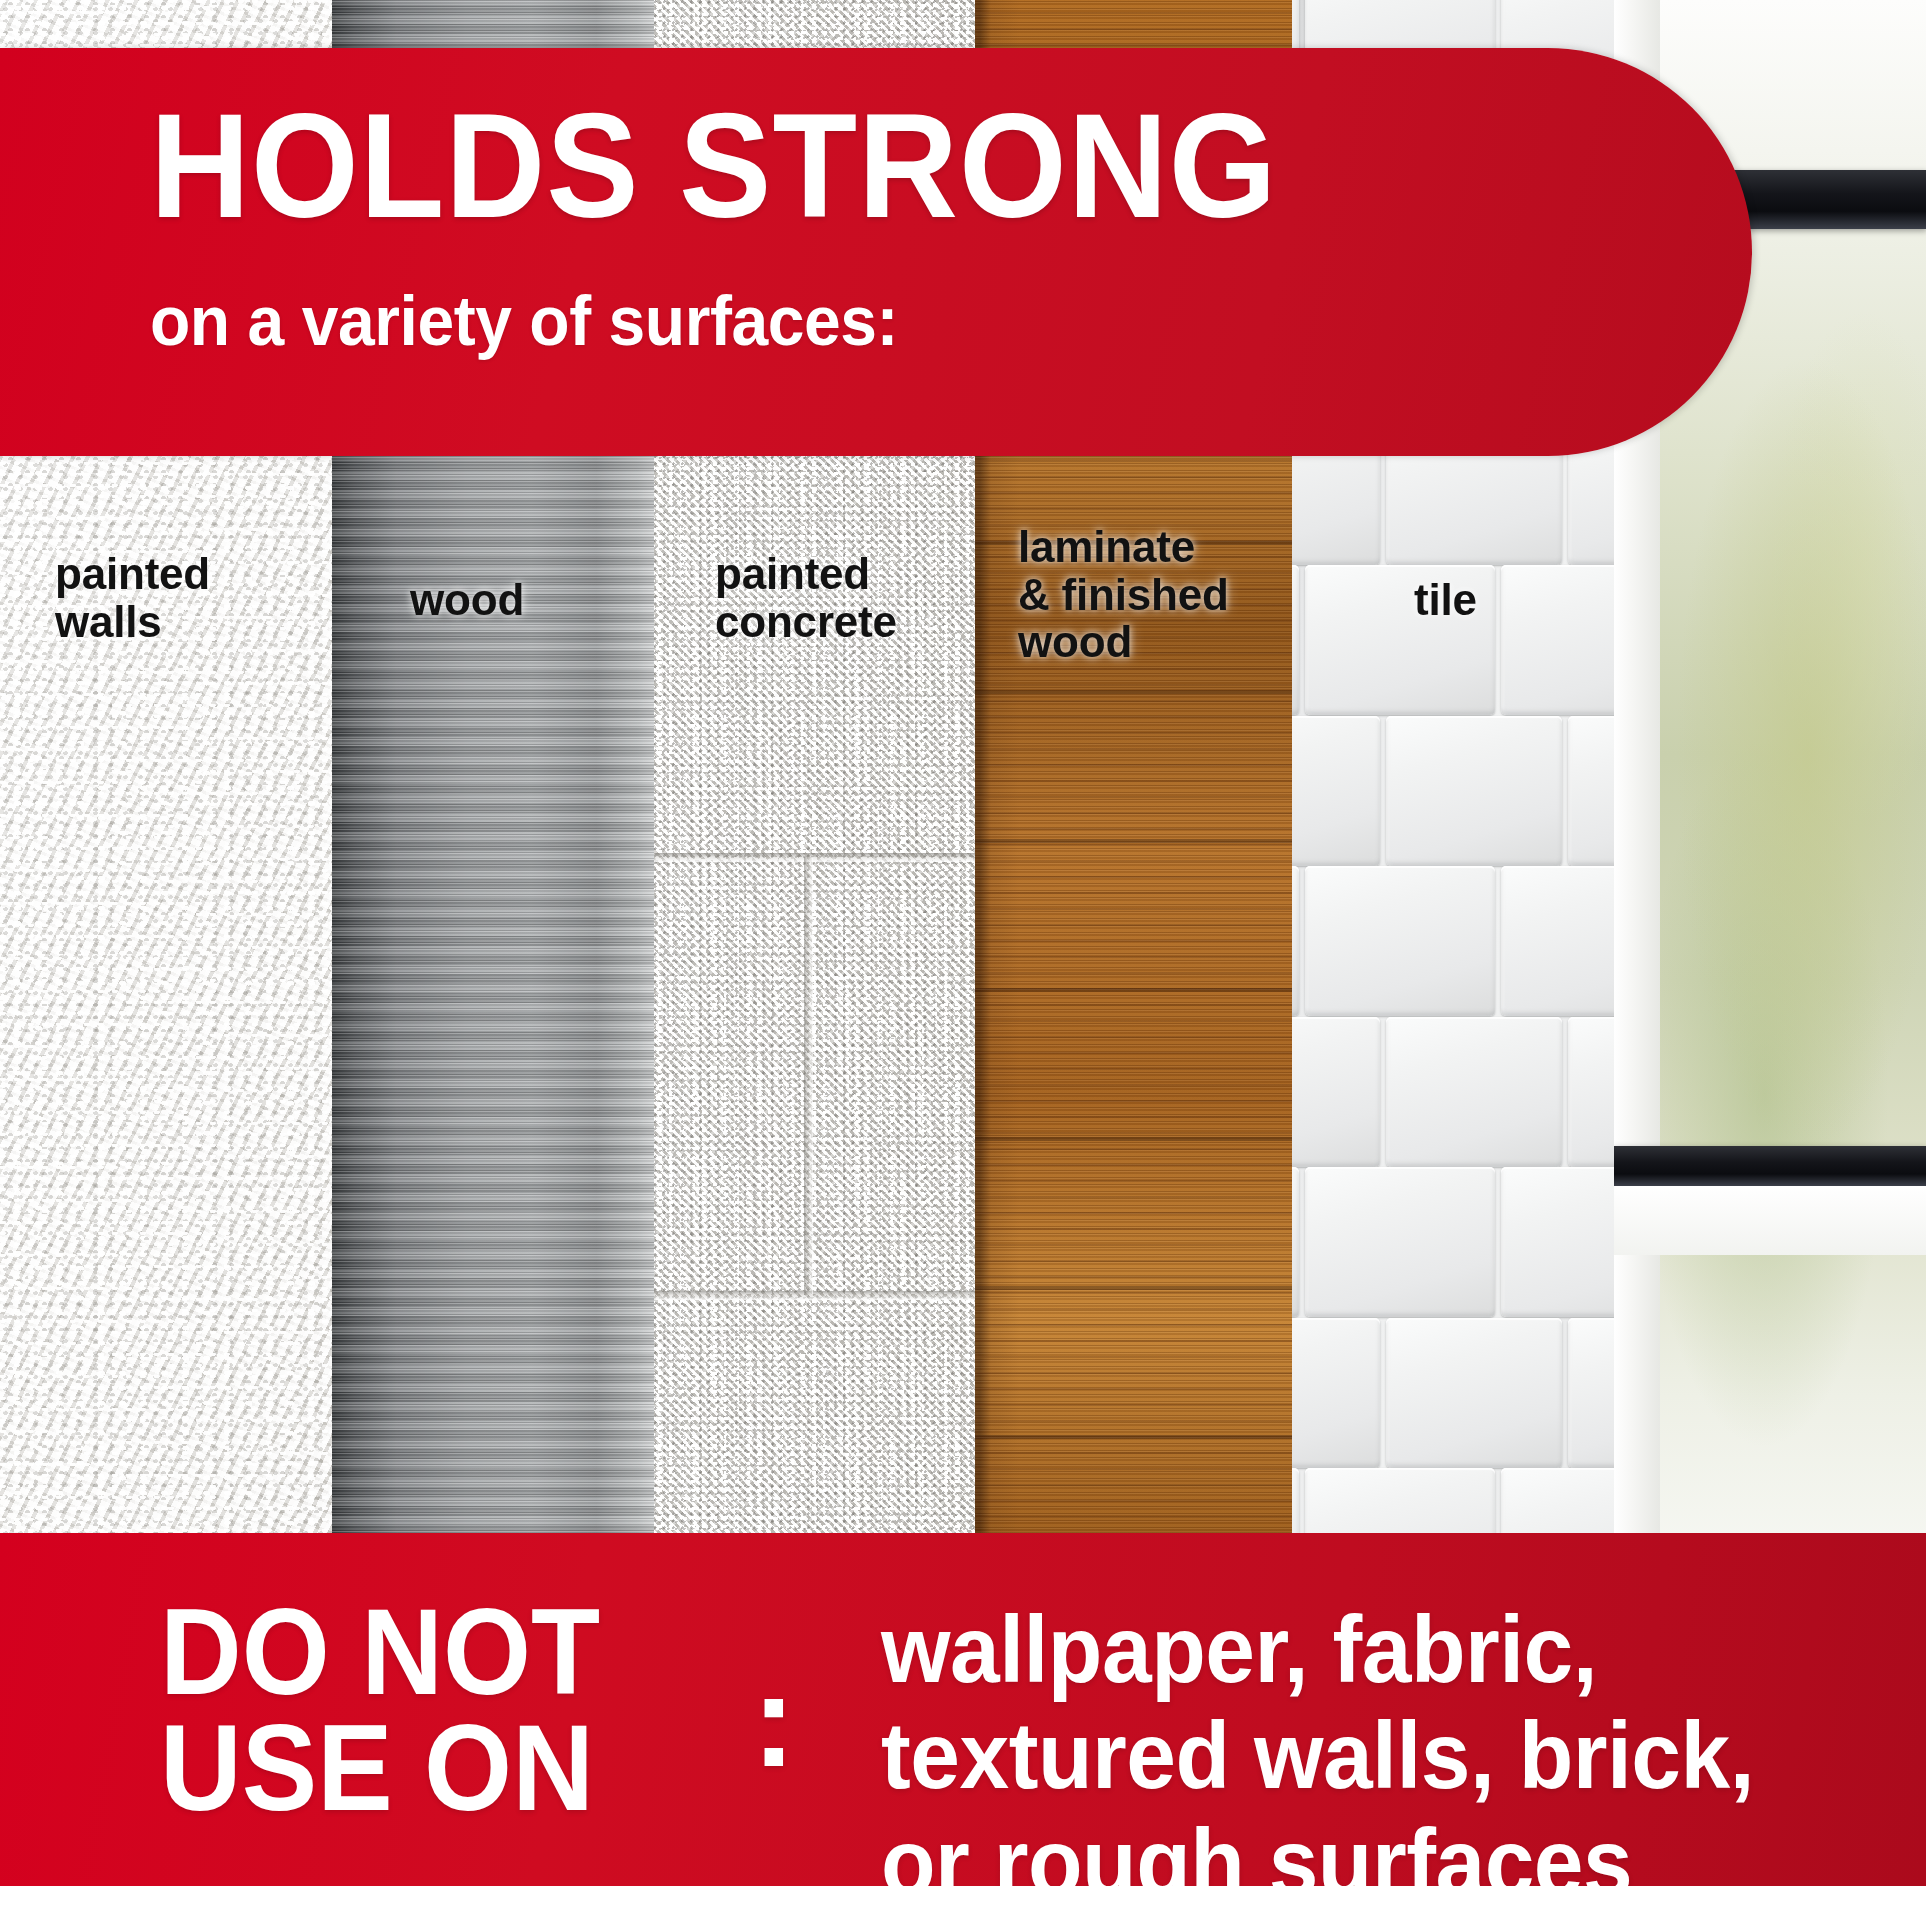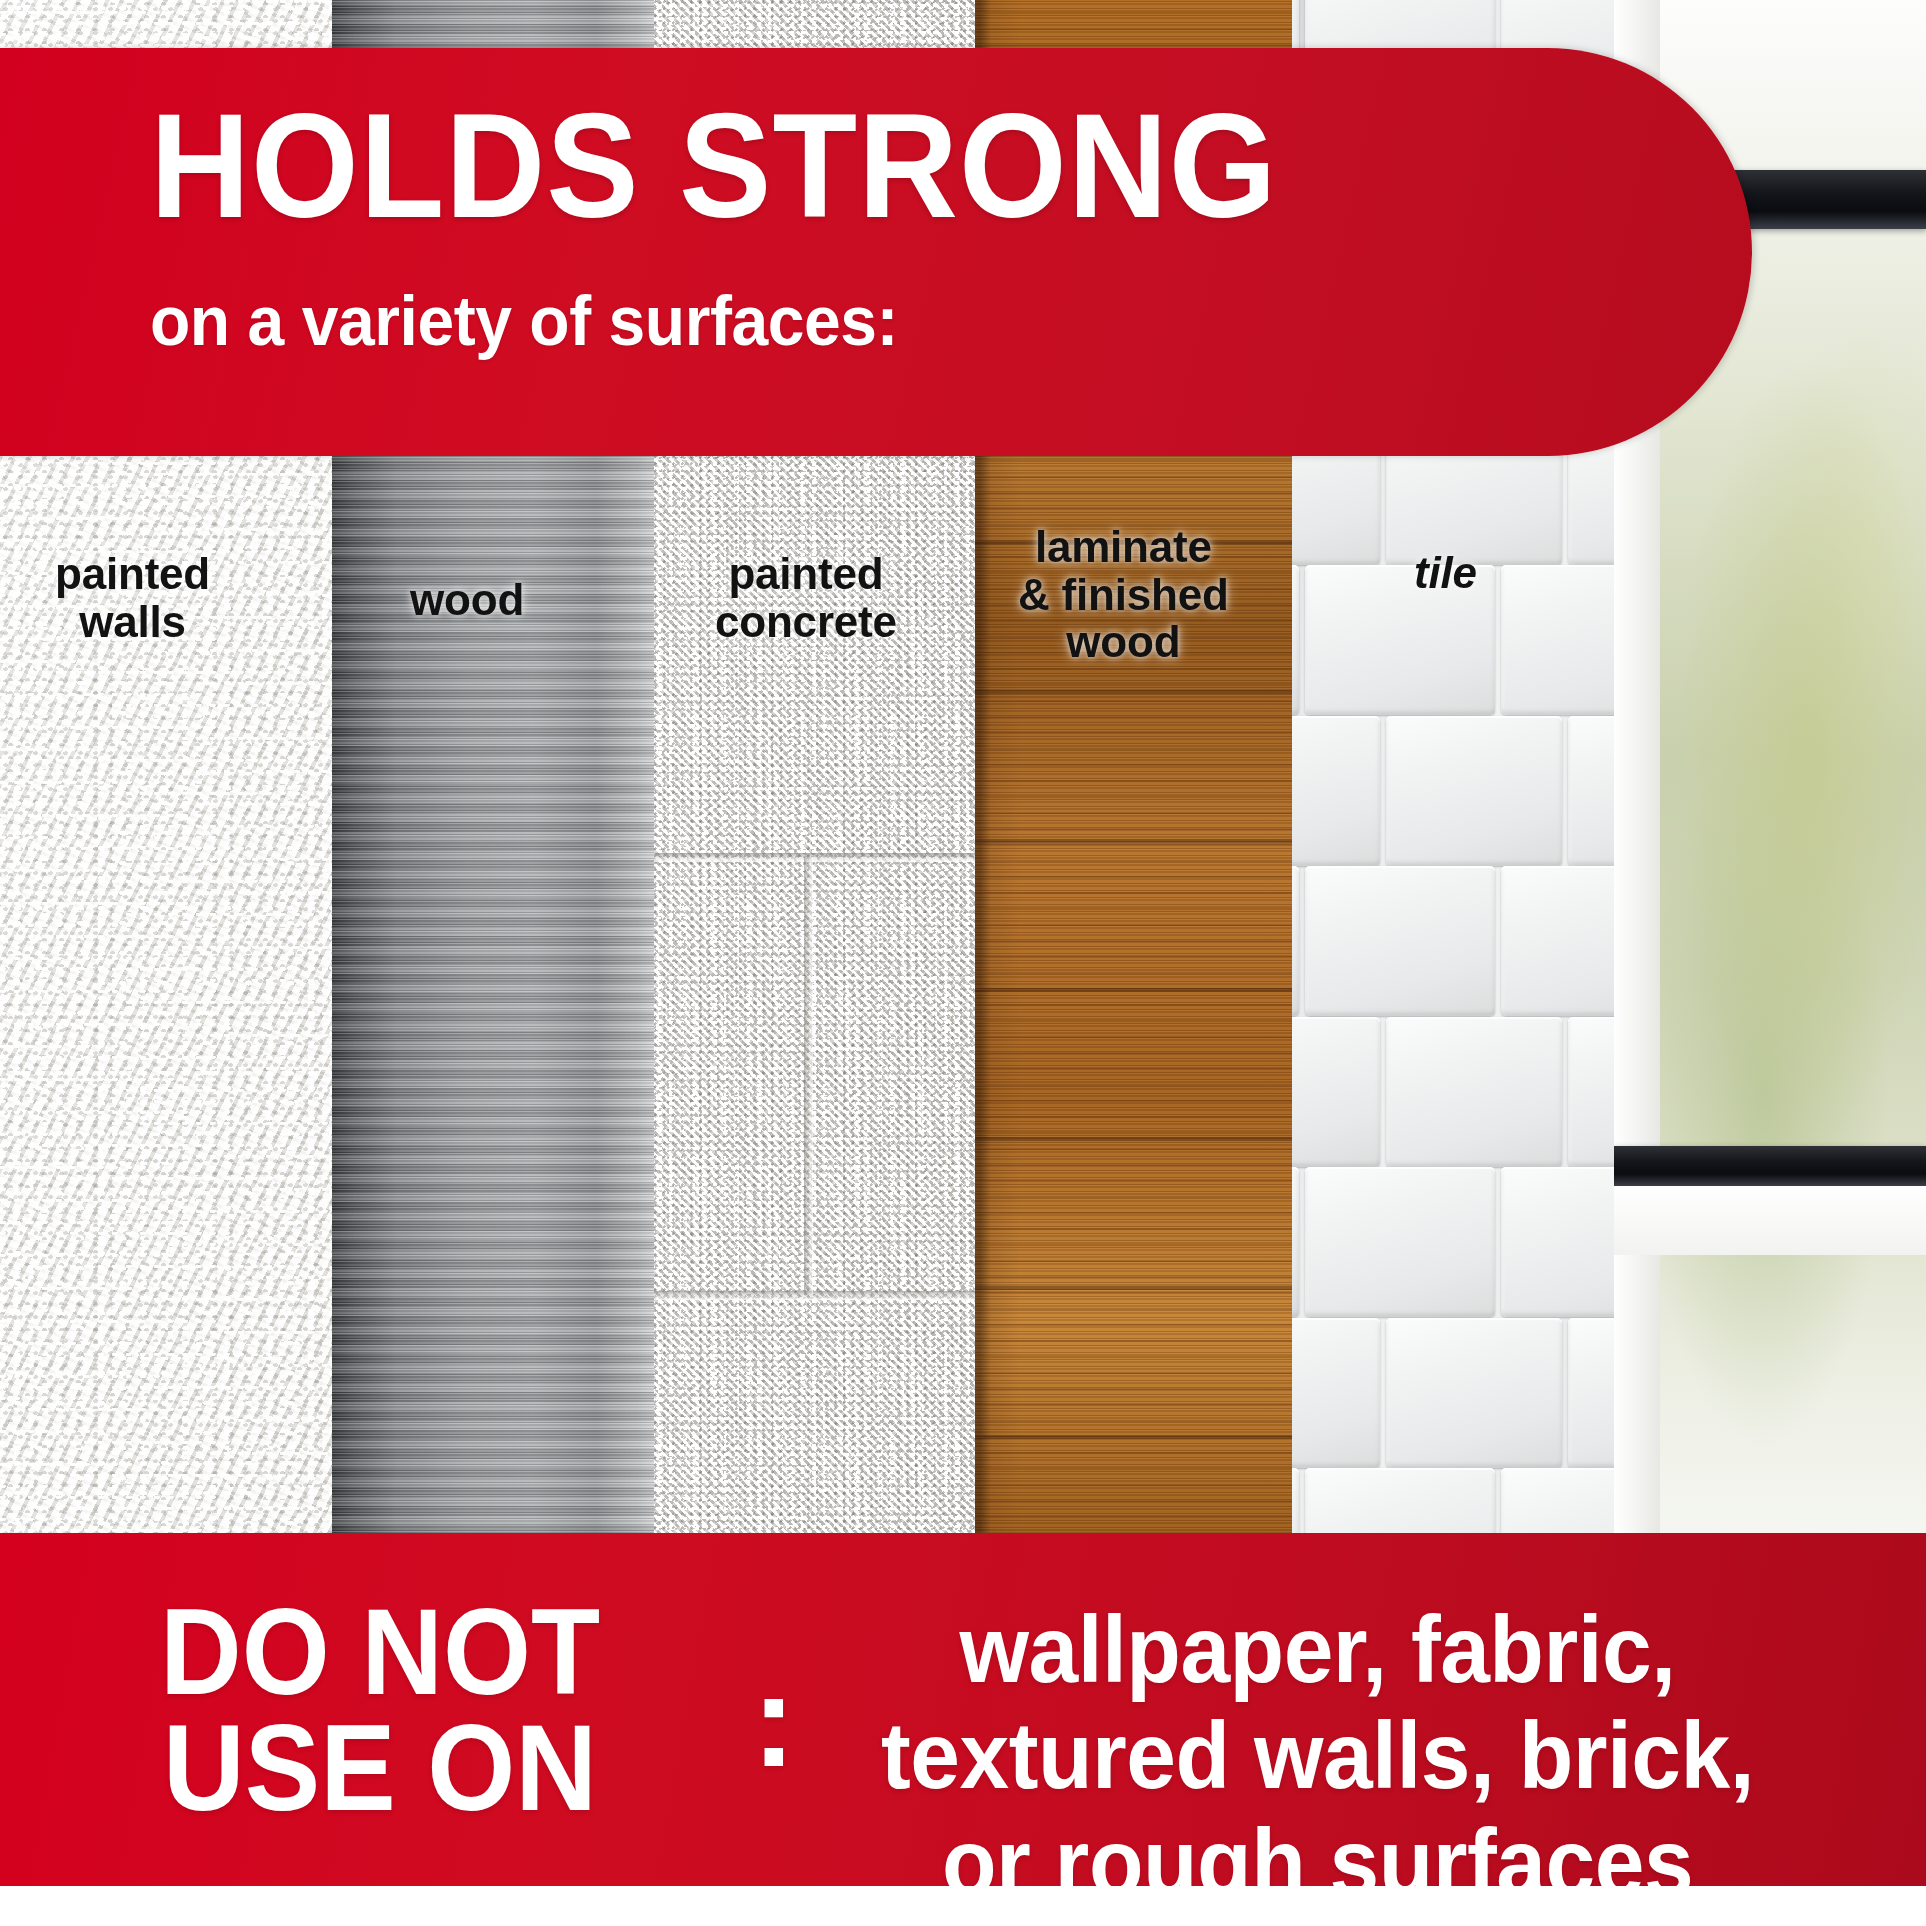--- a/index.html
+++ b/index.html
@@ -1,20 +1,20 @@
 <!DOCTYPE html>
 <html><head>
 <meta charset="utf-8">
 <title>Holds Strong Surfaces Infographic</title>
 <style>
   * { margin:0; padding:0; box-sizing:border-box; }
   html,body { width:1927px; height:1927px; overflow:hidden; background:#fff; }
   body { font-family:"Liberation Sans", sans-serif; }
 
-  #stage { position:relative; width:1927px; height:1886px; overflow:hidden;text-align:center; }
+  #stage { position:relative; width:1927px; height:1886px; overflow:hidden; }
 
   
   .surfaces { position:absolute; inset:0; display:flex; }
   .col { position:relative; height:100%; overflow:hidden; }
 
   
   .tex-stucco{
     background-color:#f3f2ef;
     background-image:
       radial-gradient(ellipse 5px 3px at 20% 12%, rgba(255,255,255,.95) 0 60%, rgba(0,0,0,0) 62%),
@@ -262,21 +262,21 @@
   <div class="subhead">on a variety of surfaces:</div>
 
   <div class="caption" style="left:55px;   top:550px;">painted
 walls</div>
   <div class="caption" style="left:410px;  top:576px;">wood</div>
   <div class="caption" style="left:715px;  top:550px;">painted
 concrete</div>
   <div class="caption" style="left:1018px; top:523px;">laminate
 &amp; finished
 wood</div>
-  <div class="caption" style="left:1414px; top:549px;font-style:italic;">tile</div>
+  <div class="caption" style="left:1414px; top:576px;">tile</div>
 
   <div class="banner-bottom"></div>
   <div class="dnu"><span>DO NOT</span><br><span>USE ON</span></div>
   <div class="dnu-colon">:</div>
   <div class="dnu-list">wallpaper, fabric,
 textured walls, brick,
 or rough surfaces</div>
 
 </div>
 

